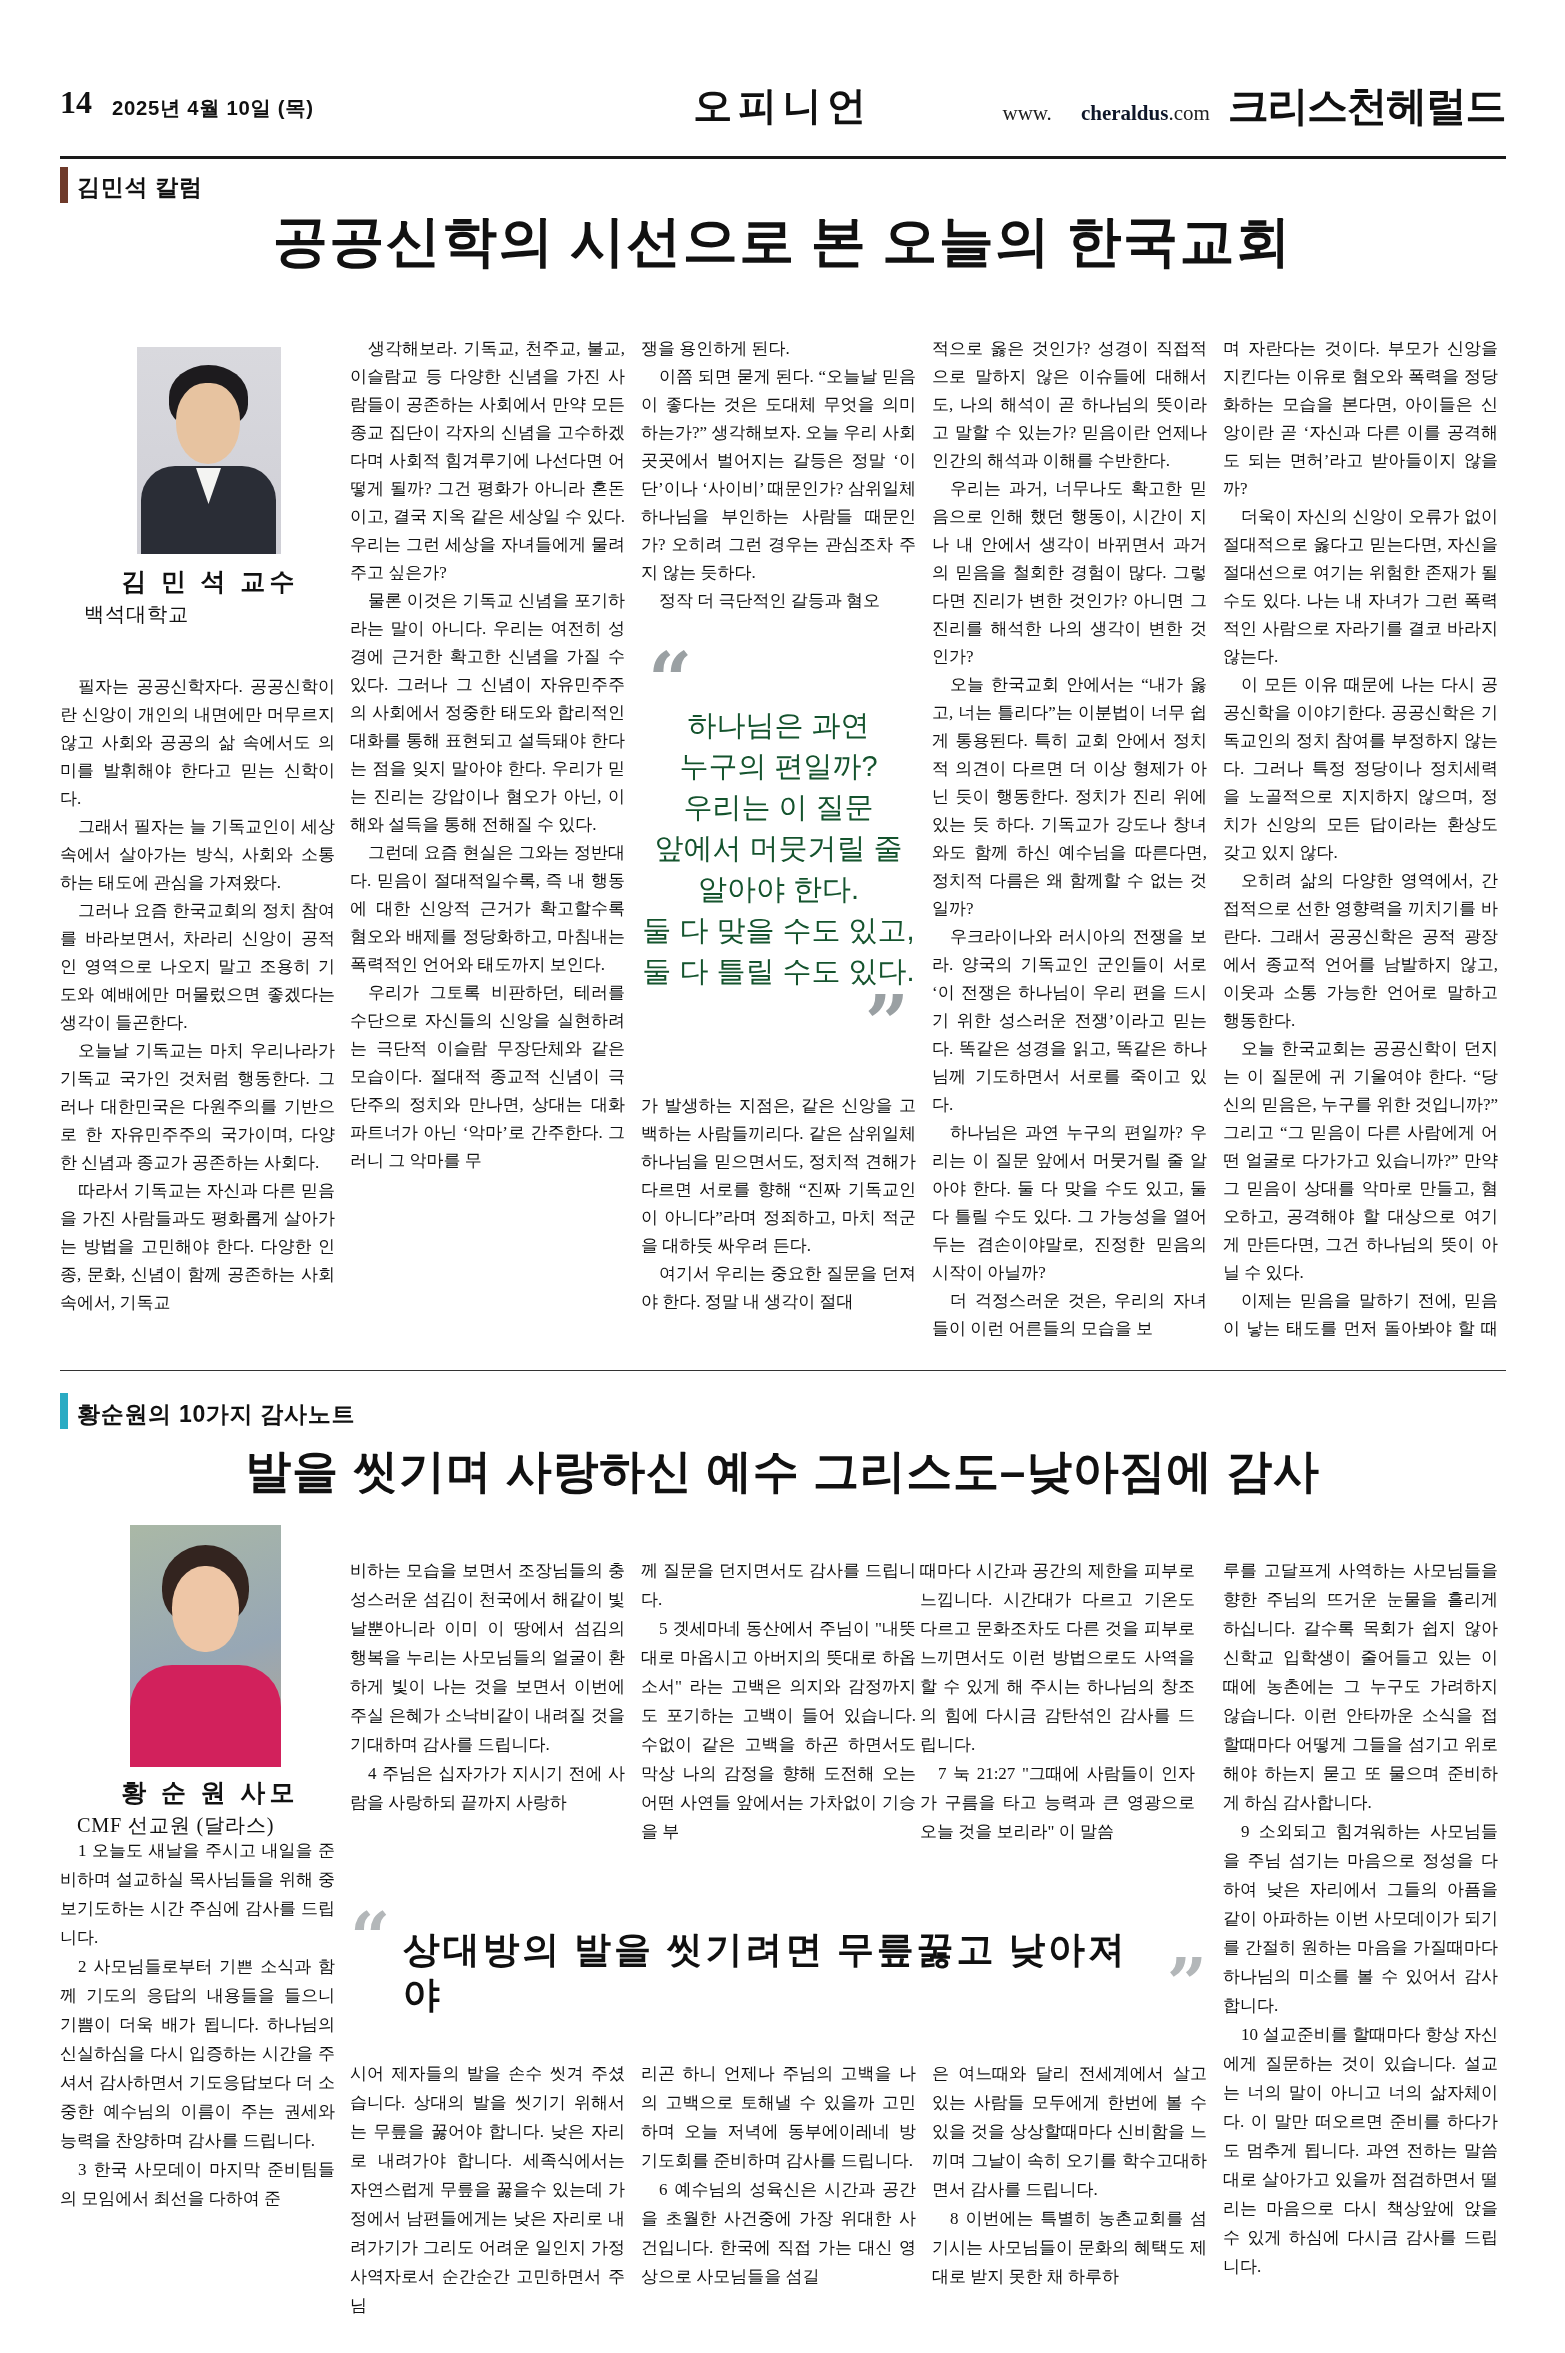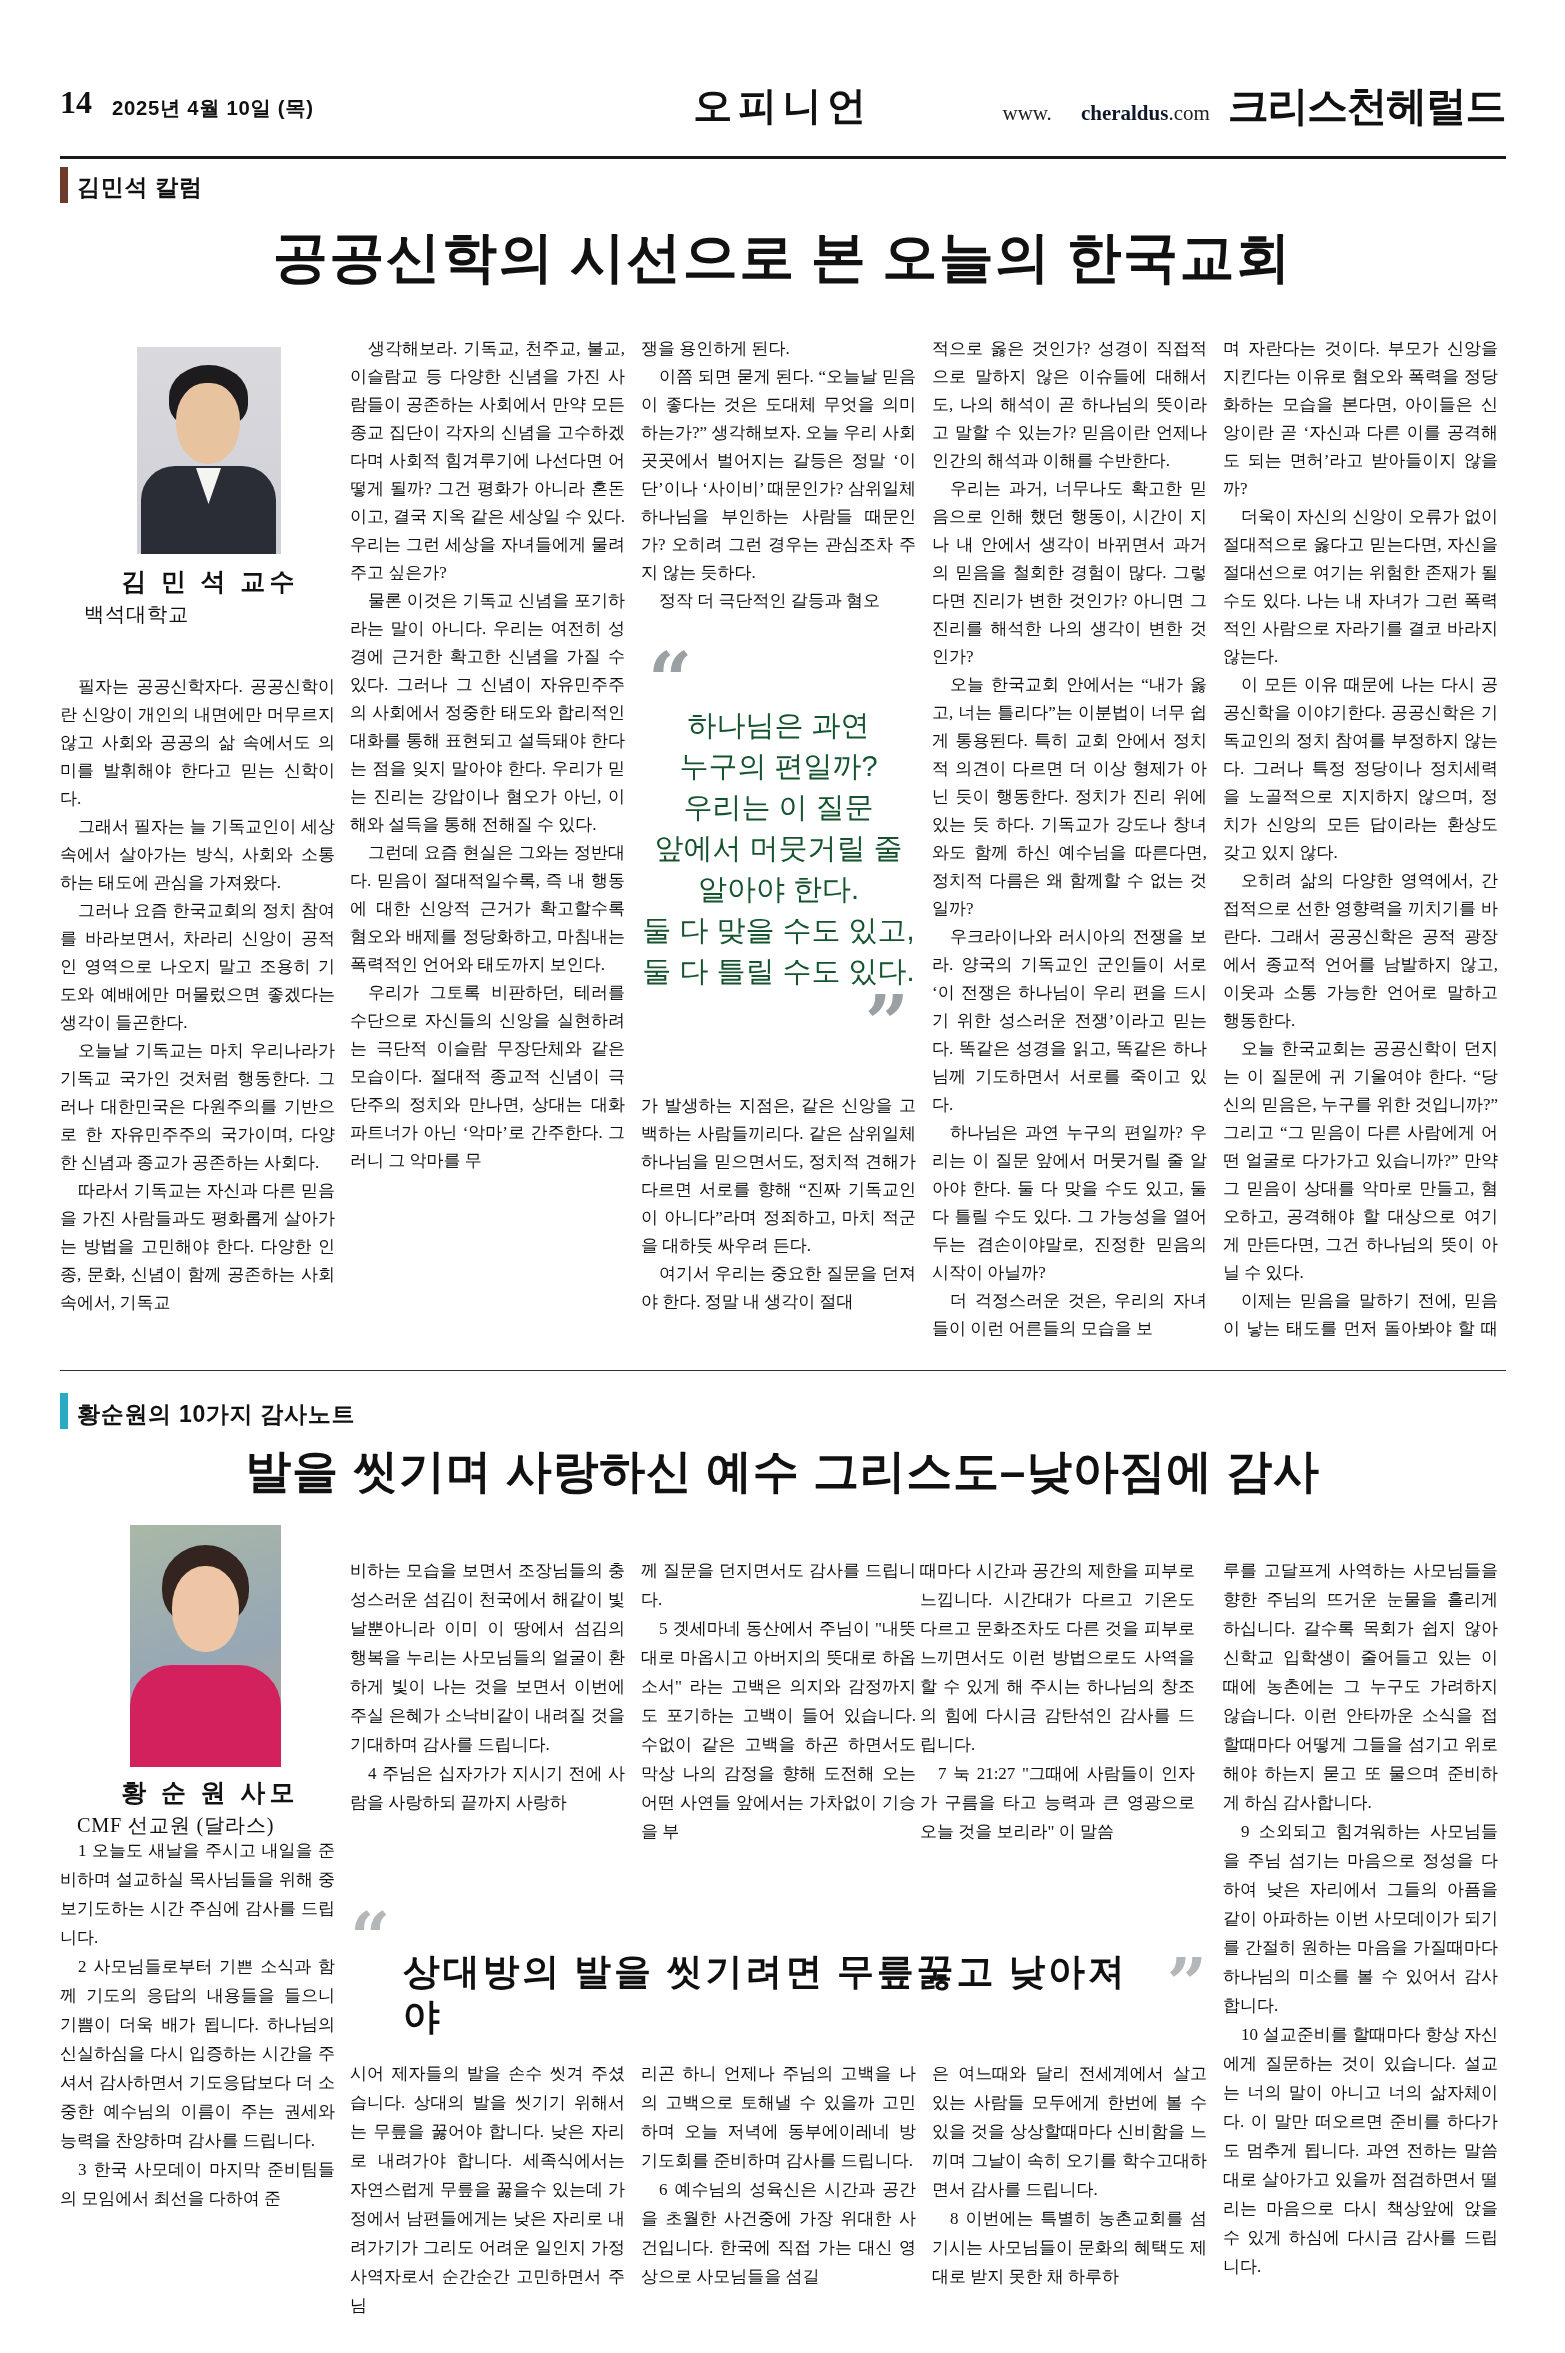--- a/index.html
+++ b/index.html
@@ -76,39 +76,39 @@
   #a2c3t{left:641px;top:1556px;height:339px;overflow:hidden;}
   #a2c3b{left:641px;top:2059px;height:289px;overflow:hidden;}
   #a2c4t{left:920px;top:1556px;height:339px;overflow:hidden;}
   #a2c4b{left:932px;top:2059px;height:289px;overflow:hidden;}
   #a2c5{left:1223px;top:1556px;height:792px;overflow:hidden;}
   
   #pq2{left:350px;top:1914px;width:857px;height:126px;display:flex;align-items:flex-start;justify-content:center;gap:12.6px;}
   #pq2 .q-open2{font-size:70px;line-height:56px;color:#b3b7b9;font-family:"DejaVu Serif",serif;font-weight:bold;margin-top:-4.2px;}
   #pq2 .q-close2{font-size:70px;line-height:56px;color:#b3b7b9;font-family:"DejaVu Serif",serif;font-weight:bold;margin-top:42px;}
   #pq2 .pq2-text{font-family:"Liberation Serif",serif;font-weight:600;font-size:37px;line-height:45px;
-                 letter-spacing:2.8px;color:#101010;margin-top:35px;}
+                 letter-spacing:2.8px;color:#101010;margin-top:13px;}
 </style>
 </head>
 <body>
 
 <div id="page">
 
   <div class="abs" id="pageno">14</div>
   <div class="abs" id="dateline">2025년 4월 10일 (목)</div>
   <div class="abs" id="sectionname">오피니언</div>
   <div class="abs" id="brandrow">
     <span id="website"><span class="www">www.</span><span class="dom">cheraldus</span><span class="tld">.com</span></span>
     <span id="masthead">크리스천헤럴드</span>
   </div>
   <div class="abs hrule" id="rule1"></div>
 
   <div class="abs label-bar" id="bar1"></div>
   <div class="abs label-text" id="label1">김민석 칼럼</div>
-  <h1 class="abs" id="headline1" style="margin:16px;">공공신학의 시선으로 본 오늘의 한국교회</h1>
+  <h1 class="abs" id="headline1" style="margin:0;">공공신학의 시선으로 본 오늘의 한국교회</h1>
 
   <div class="abs photo" id="photo1">
     <div class="hair"></div>
     <div class="face"></div>
     <div class="suit"></div>
     <div class="shirt"></div>
   </div>
   <div class="abs cap-name" id="cap1-name">김 민 석 교수</div>
   <div class="abs cap-affil" id="cap1-affil">백석대학교</div>
 

